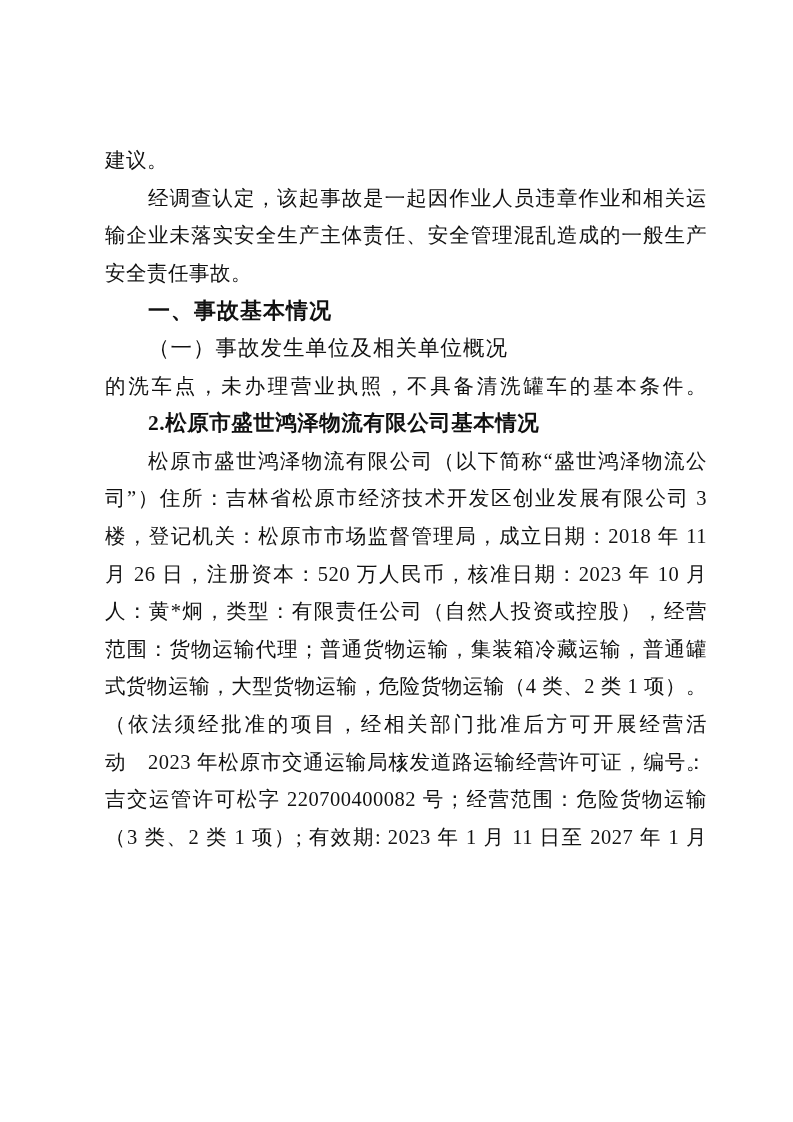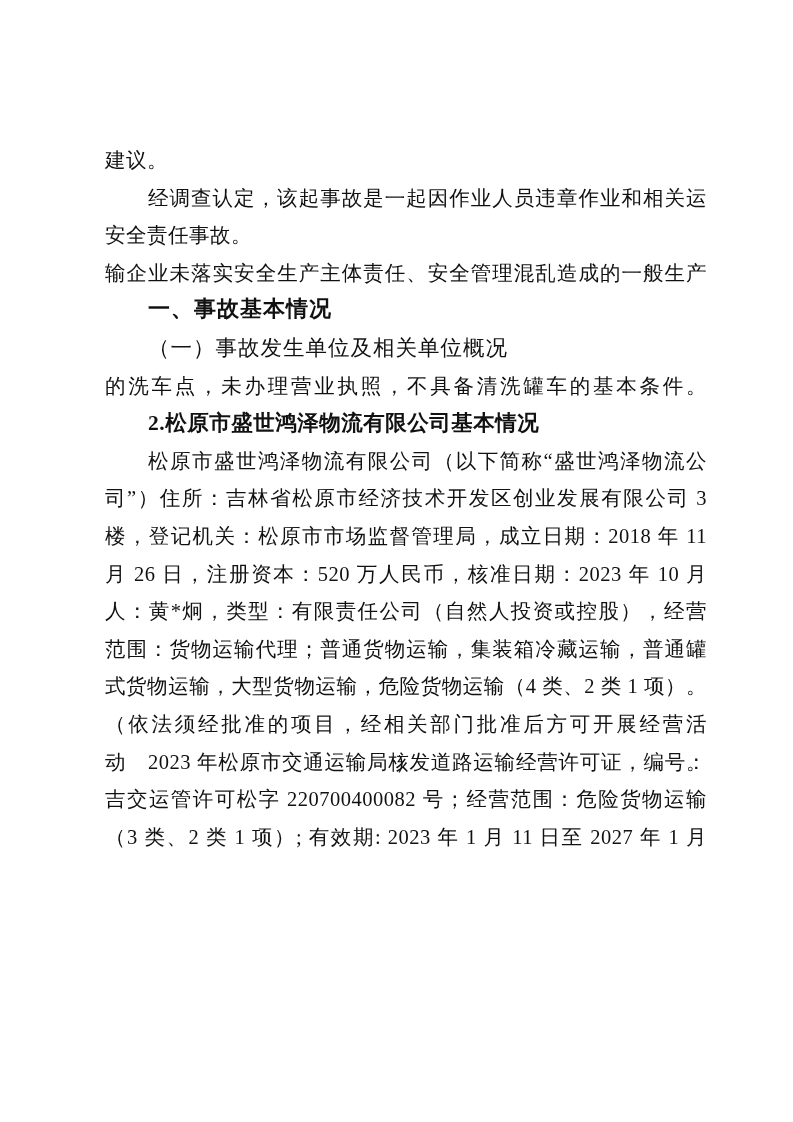--- a/index.html
+++ b/index.html
@@ -31,21 +31,21 @@
     text-align: left;
     letter-spacing: 0.5px;
   }
   .line.indent { text-indent: 43px; }
   .line.justify {
     text-align: justify;
     text-align-last: justify;
     text-justify: inter-ideograph;
   }
   .line.h1 {
-    font-family: Liberation Mono, monospace;
+    font-family: Liberation Sans, sans-serif;
     font-weight: bold;
     font-size: 22px;
     letter-spacing: 1px;
   }
   .line.h2 {
     font-weight: normal;
     font-size: 21.5px;
     letter-spacing: 1px;
   }
   .line.h3 {
@@ -64,22 +64,22 @@
     color: #111111;
   }
 </style>
 </head>
 <body>
 
 <div class="page">
   <div class="content">
       <div class="line body">建议。</div>
       <div class="line body indent justify">经调查认定，该起事故是一起因作业人员违章作业和相关运</div>
+      <div class="line body justify">输企业未落实安全生产主体责任、安全管理混乱造成的一般生产</div>
       <div class="line body">安全责任事故。</div>
-      <div class="line body justify">输企业未落实安全生产主体责任、安全管理混乱造成的一般生产</div>
       <div class="line h1 indent">一、事故基本情况</div>
       <div class="line h2 indent">（一）事故发生单位及相关单位概况</div>
       <div class="line body justify">的洗车点，未办理营业执照，不具备清洗罐车的基本条件。</div>
       <div class="line h3 indent">2.松原市盛世鸿泽物流有限公司基本情况</div>
       <div class="line body indent justify">松原市盛世鸿泽物流有限公司（以下简称“盛世鸿泽物流公</div>
       <div class="line body justify">司”）住所：吉林省松原市经济技术开发区创业发展有限公司 3</div>
       <div class="line body justify">楼，登记机关：松原市市场监督管理局，成立日期：2018 年 11</div>
       <div class="line body justify">月 26 日，注册资本：520 万人民币，核准日期：2023 年 10 月</div>
       <div class="line body justify">人：黄*炯，类型：有限责任公司（自然人投资或控股），经营</div>
       <div class="line body justify">范围：货物运输代理；普通货物运输，集装箱冷藏运输，普通罐</div>

